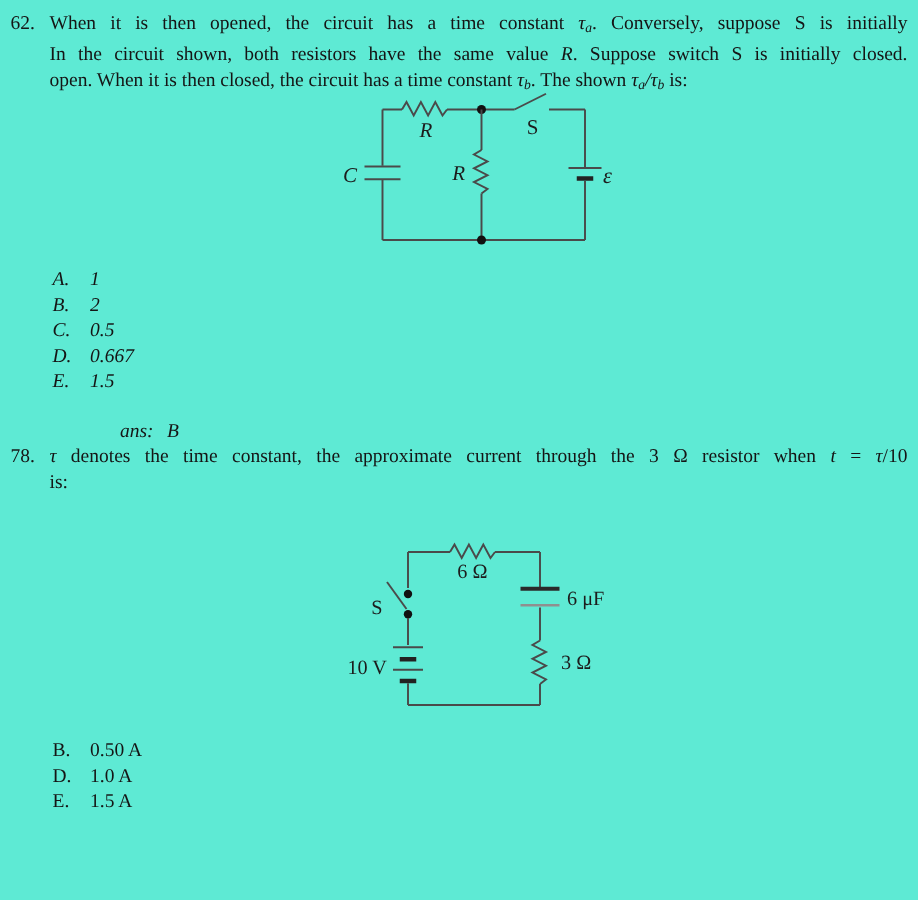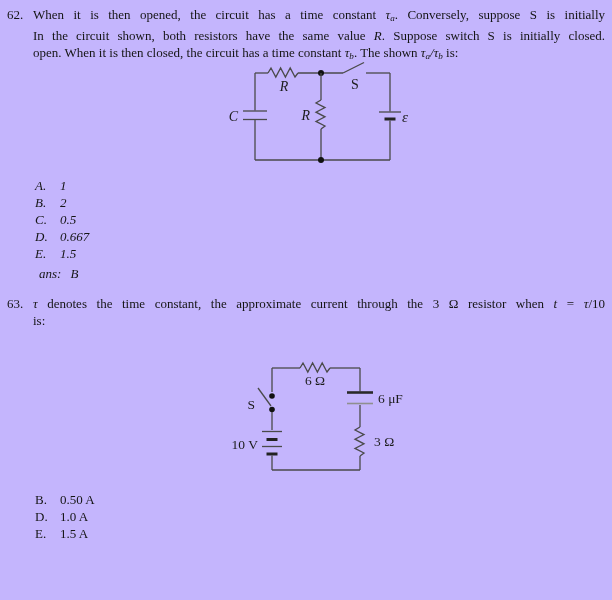--- a/index.html
+++ b/index.html
@@ -3,37 +3,37 @@
 <meta charset="utf-8">
 <style>
   html,body{margin:0;padding:0;}
   body{
     width:612px;height:600px;
     background:#ffffff;
     font-family:"Liberation Serif","DejaVu Serif",serif;
     color:#151515;
     overflow:hidden;
   }
-  .page{position:relative;width:612px;height:600px;background:#c4b5fd;}
+  .page{position:relative;width:612px;height:600px;background:#5eead4;}
   .qnum{
     position:absolute;left:7px;width:26px;
     font-size:13px;line-height:17px;
   }
   .qtext{
     position:absolute;left:33px;width:572px;
     font-size:13px;line-height:17px;
   }
   .qtext .line{display:block;}
   .qtext .line.just{text-align:justify;text-align-last:justify;}
   .it{font-style:italic;}
   .sub{font-size:0.70em;vertical-align:-0.22em;font-style:italic;}
   .choices{position:absolute;left:0;font-size:13px;line-height:17px;}
   .choice{padding-left:35px;height:17px;}
   .choice .letter{display:inline-block;width:25px;}
-  .ansrow{padding-left:39px;margin-top:3px;height:17px;}
+  .ansrow{padding-left:80px;margin-top:16px;height:17px;}
   .ansrow .anslabel{margin-right:9px;}
   svg.circuit{position:absolute;}
   svg.circuit text{
     font-family:"Liberation Serif","DejaVu Serif",serif;
     fill:#1c1c1c;
   }
   .wire{stroke:#4a4a4a;stroke-width:1.3;fill:none;stroke-linecap:butt;}
   .wire-thick{stroke:#222;stroke-width:3;fill:none;}
   .wire-light{stroke:#8f8f8f;stroke-width:1.6;fill:none;}
   .capplate-dark{stroke:#2a2a2a;stroke-width:2.6;fill:none;}
@@ -99,21 +99,21 @@
       <span class="letter">D.</span><span>0.667</span>
     </div>
     <div class="choice">
       <span class="letter">E.</span><span>1.5</span>
     </div>
     <div class="ansrow">
       <span class="anslabel">ans:</span><span>B</span>
     </div>
   </div>
 
-  <div class="qnum" style="top:295px;">63.</div>
+  <div class="qnum" style="top:295px;">78.</div>
   <div class="qtext" style="top:295px;">
     <span class="line just"><span class="it">τ</span><span> denotes the time constant, the approximate current through the 3 Ω resistor when </span><span class="it">t</span><span> = </span><span class="it">τ</span><span>/10</span></span>
     <span class="line"><span>is:</span></span>
   </div>
 
   <svg class="circuit" style="left:225px;top:355px;" width="205" height="125" viewBox="225 355 205 125">
 
     <path class="wire" d="M272,368 H300"></path>
     <path class="wire" d="M300,368 l3,-5 l4.8,9 l4.8,-9 l4.8,9 l4.8,-9 l4.8,9 l3,-4"></path>
     <path class="wire" d="M330,368 H360"></path>

